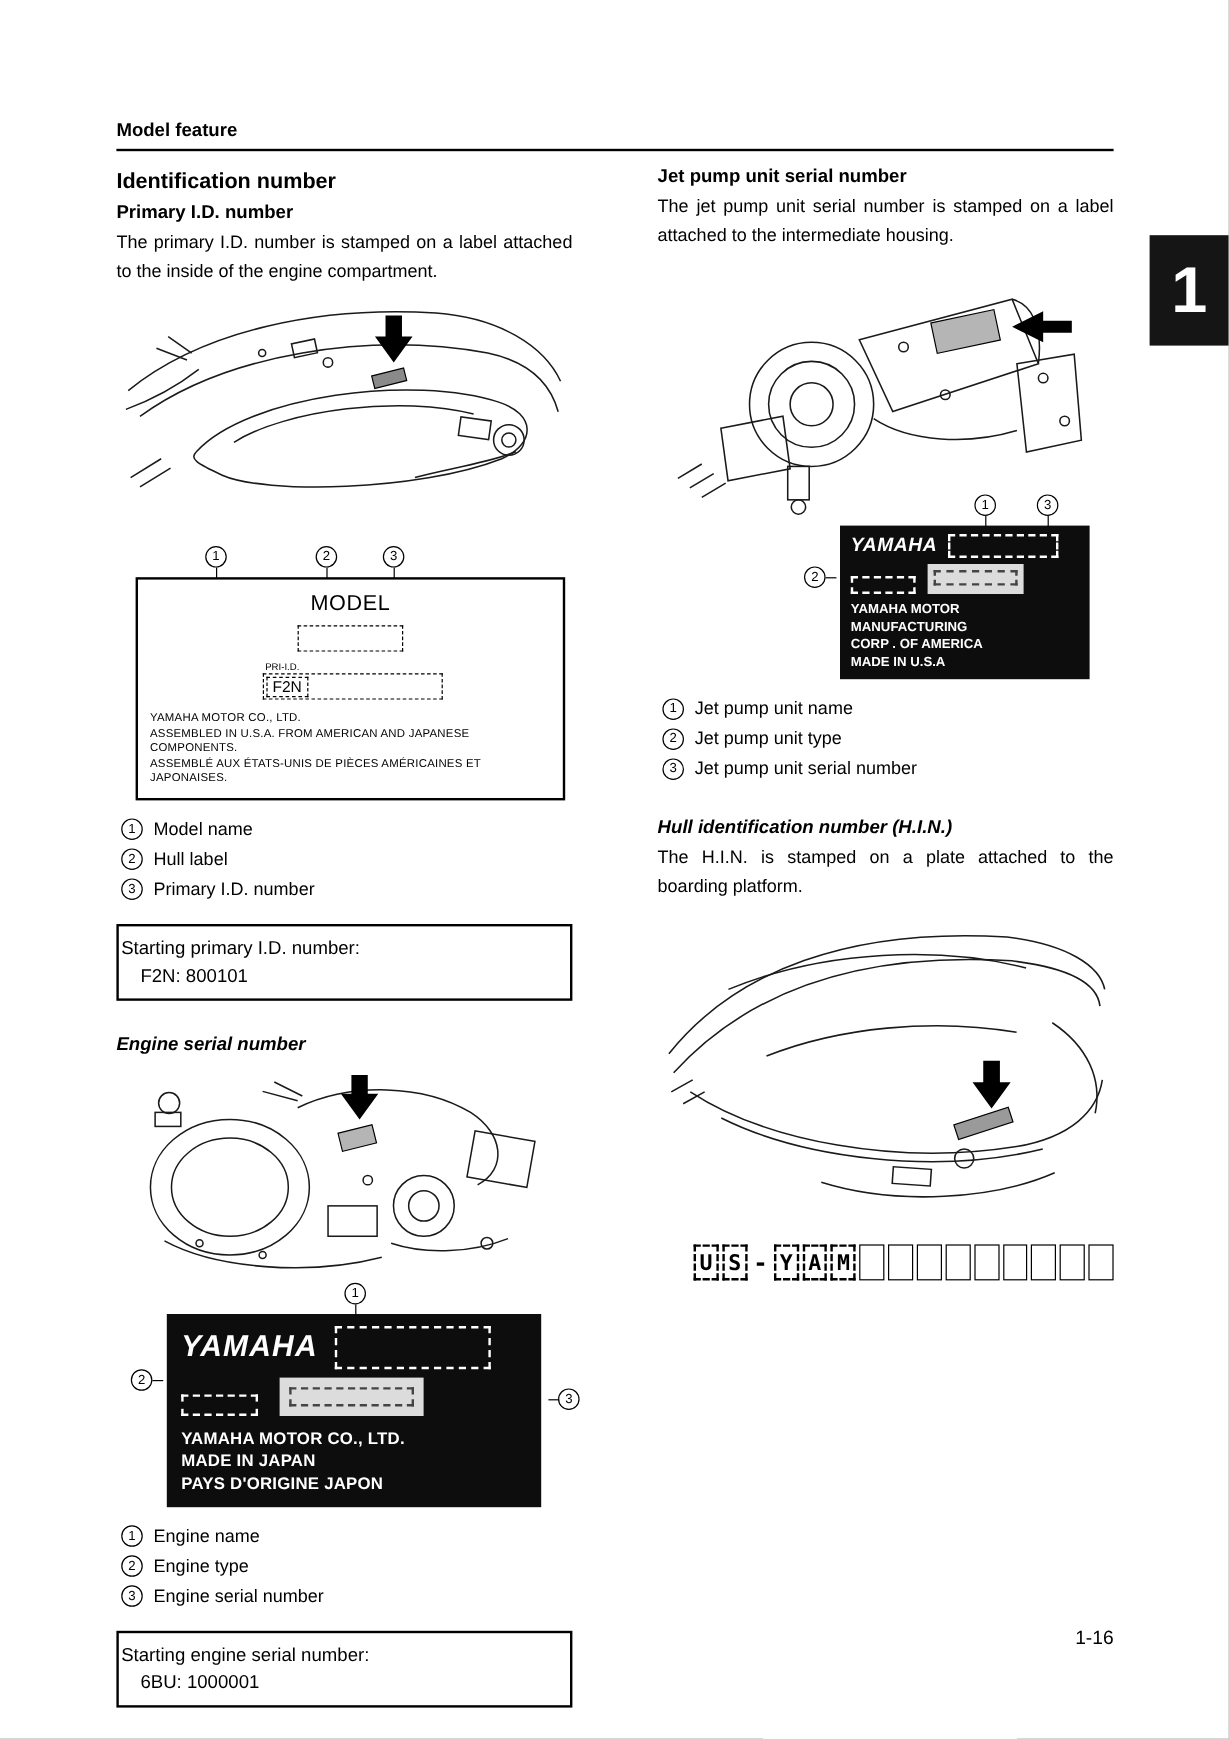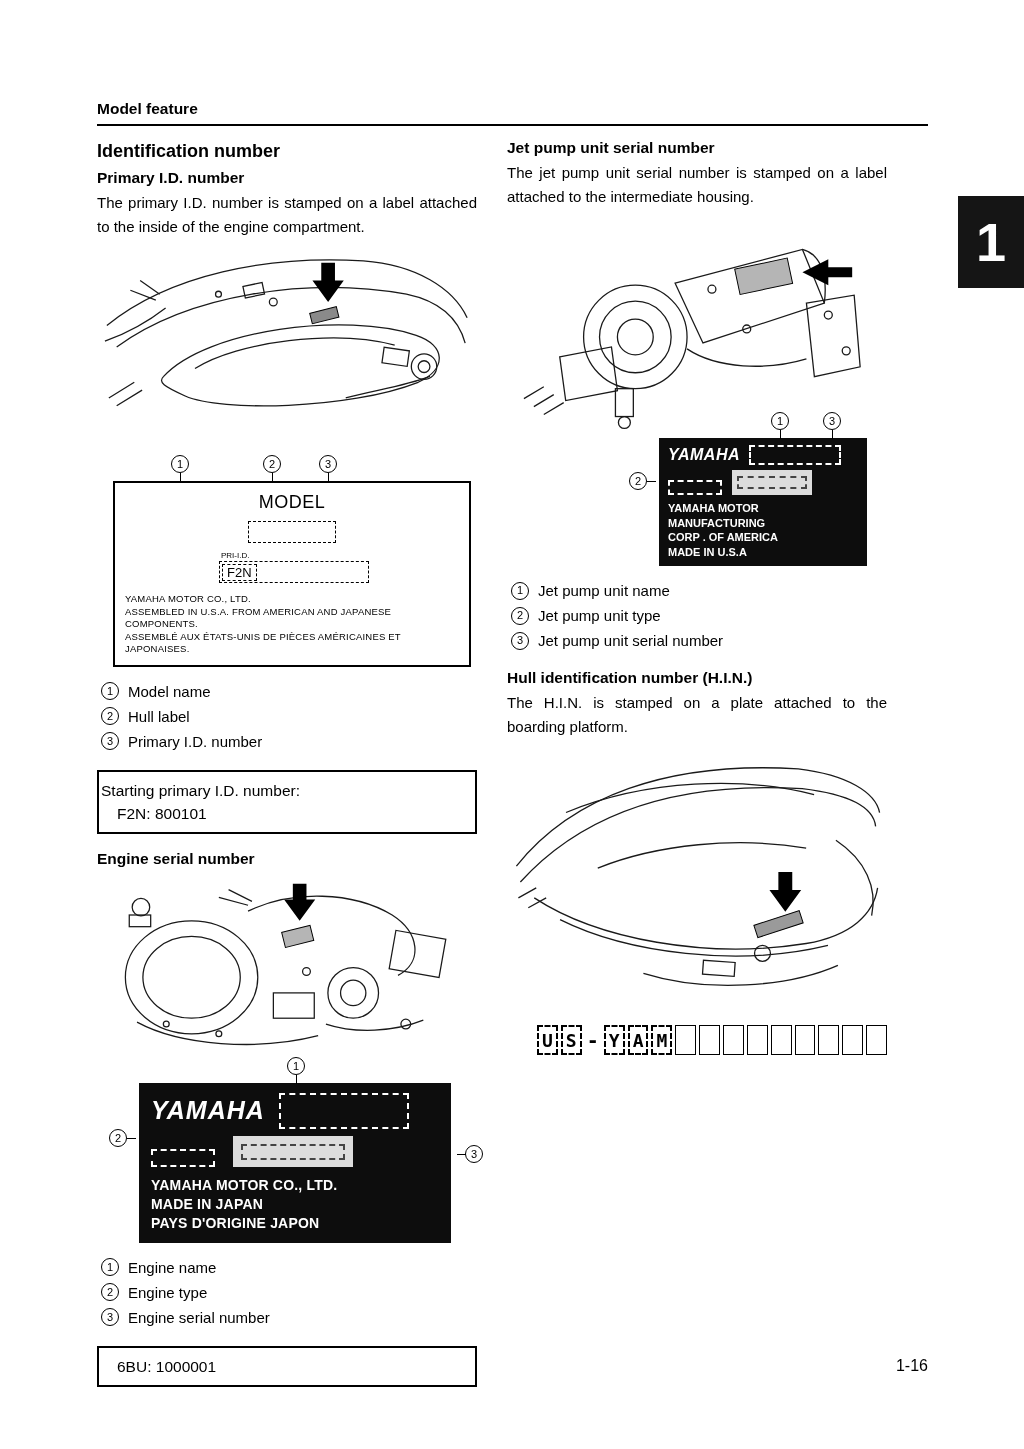--- a/index.html
+++ b/index.html
@@ -7,25 +7,25 @@
     position:relative;width:1024px;height:1449px;margin:0 auto;background:#ffffff;
     font-family:"Liberation Sans",sans-serif;color:#000;overflow:hidden;box-sizing:border-box;
   }
   .content{padding:100px 96px 0 97px;}
   .header{display:flex;font-weight:bold;font-size:15.5px;padding-bottom:6px;}
   .rule{border-bottom:2px solid #000;margin-bottom:13px;}
   .tab{
     position:absolute;top:196px;right:0;width:66px;height:92px;background:#151515;color:#fff;
     display:flex;align-items:center;justify-content:center;font-size:54px;font-weight:bold;
   }
-  .cols{display:flex;gap:30px;}
+  .cols{display:flex;gap:71px;}
   .colL,.colR{width:380px;}
   .h1{font-size:18px;font-weight:bold;margin:2px 0 7px;}
   .h2{font-size:15.5px;font-weight:bold;margin:0 0 4px;}
-  .h2.spaced{margin-top:16px;}
+  .h2.spaced{margin-top:28px;font-style:italic;}
   .body{font-size:15px;line-height:24px;text-align:justify;margin:0 0 4px;}
   .illus{display:block;margin:10px auto 0;}
   
   .co{
     box-sizing:border-box;display:inline-flex;width:18px;height:18px;border:1.4px solid #000;border-radius:50%;
     align-items:center;justify-content:center;font-size:11px;background:#fff;flex:0 0 auto;
   }
   .co-abs{position:absolute;z-index:2;}
   .co-abs::after{content:"";position:absolute;background:#000;}
   .co-tick-down::after{left:7.5px;top:17px;width:1px;height:9px;}
@@ -221,20 +221,21 @@
             <span class="co">2</span>
             <span>Engine type</span>
           </div>
           <div class="callout-item">
             <span class="co">3</span>
             <span>Engine serial number</span>
           </div>
         </div>
 
         <div class="startbox">
+          <div>Starting engine serial number:</div>
           <div class="val">6BU: 1000001</div>
         </div>
       </div>
 
       <div class="colR">
         <div class="h2">Jet pump unit serial number</div>
         <p class="body">The jet pump unit serial number is stamped on a label attached to the intermediate housing.</p>
 
         <svg class="illus" width="378" height="215" viewBox="0 0 380 215">
           <g stroke="#1a1a1a" fill="none" stroke-width="1.3">

